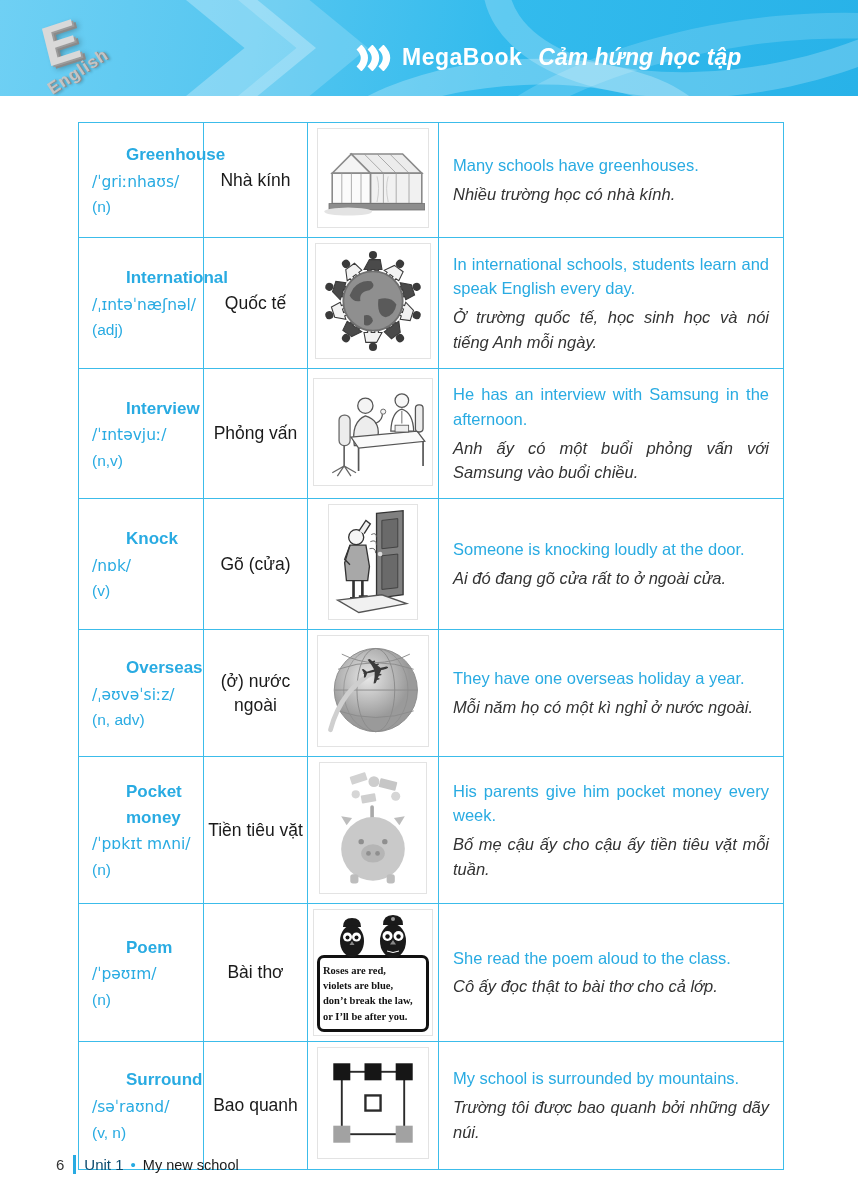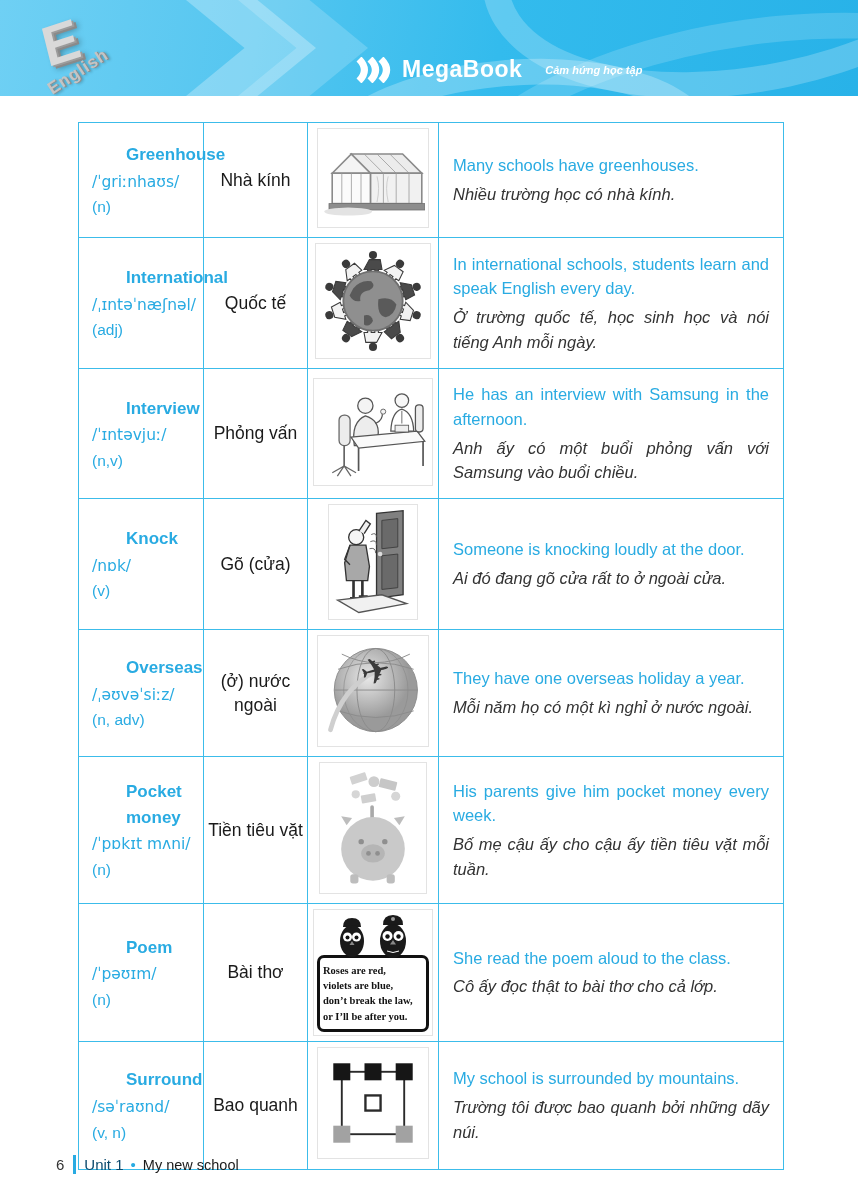--- a/index.html
+++ b/index.html
@@ -22,24 +22,24 @@
     border-color:rgba(255,255,255,.25); }
 
   .logo-e { position:absolute; left:24px; top:4px; width:120px; height:92px; }
   .logo-e .big-e { position:absolute; left:18px; top:6px; font-size:56px; font-weight:bold;
     color:#d9d9d9; transform:rotate(-18deg) skewX(-4deg);
     text-shadow:2px 2px 0 #9c9c9c,4px 4px 0 #8a8a8a,5px 5px 6px rgba(0,0,0,.35); }
   .logo-e .eng { position:absolute; left:20px; top:58px; font-size:17px; font-weight:bold;
     letter-spacing:1px; color:#c4c4c4; transform:rotate(-33deg);
     text-shadow:1px 1px 0 #8d8d8d,2px 2px 3px rgba(0,0,0,.3); }
 
-  .brand-wrap { position:absolute; left:356px; top:56px; display:flex; align-items:center; gap:8px; }
+  .brand-wrap { position:absolute; left:356px; top:44px; display:flex; align-items:center; gap:8px; }
   .brand-chevrons { display:block; }
   .brand-name { color:#fff; font-weight:bold; font-size:23px; letter-spacing:.5px; }
-  .brand-tagline { color:#fff; font-style:italic; font-weight:bold; font-size:11px; margin-left:15px; }
+  .brand-tagline { color:#fff; font-style:italic; font-weight:bold; font-size:23px; margin-left:8px; }
 
   
   table.vocab { border-collapse:collapse; table-layout:fixed; width:705px;
     margin:26px 0 0 78px; }
   table.vocab td { border:1.6px solid #3cbcea; vertical-align:middle; }
   col.cw { width:125px; } col.cm { width:104px; } col.ci { width:131px; } col.ce { width:345px; }
 
   tr.vrow:nth-child(1){ height:108px; }
   tr.vrow:nth-child(2){ height:130px; }
   tr.vrow:nth-child(3){ height:130px; }

